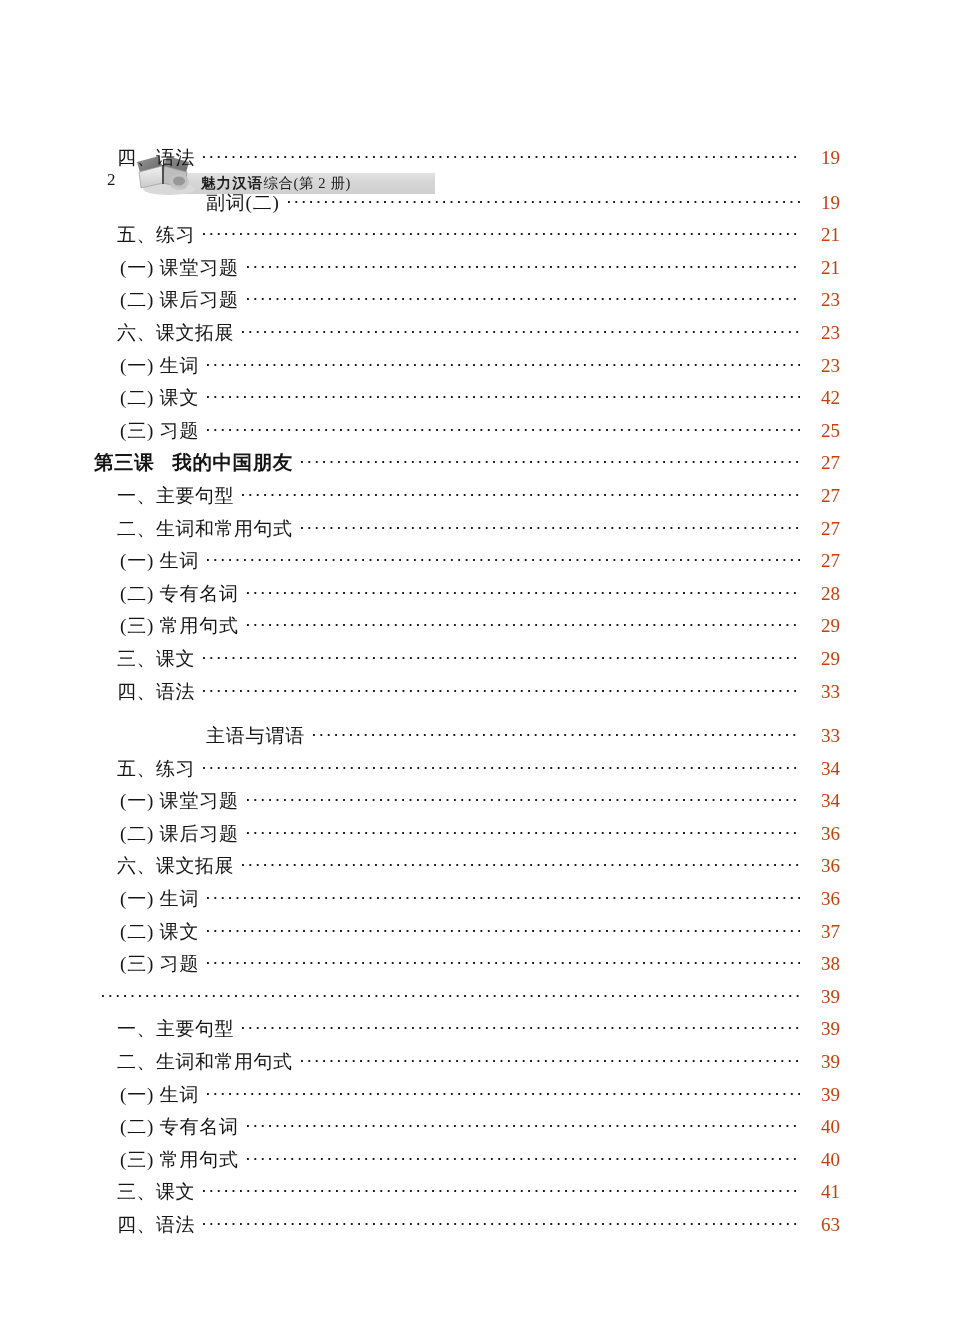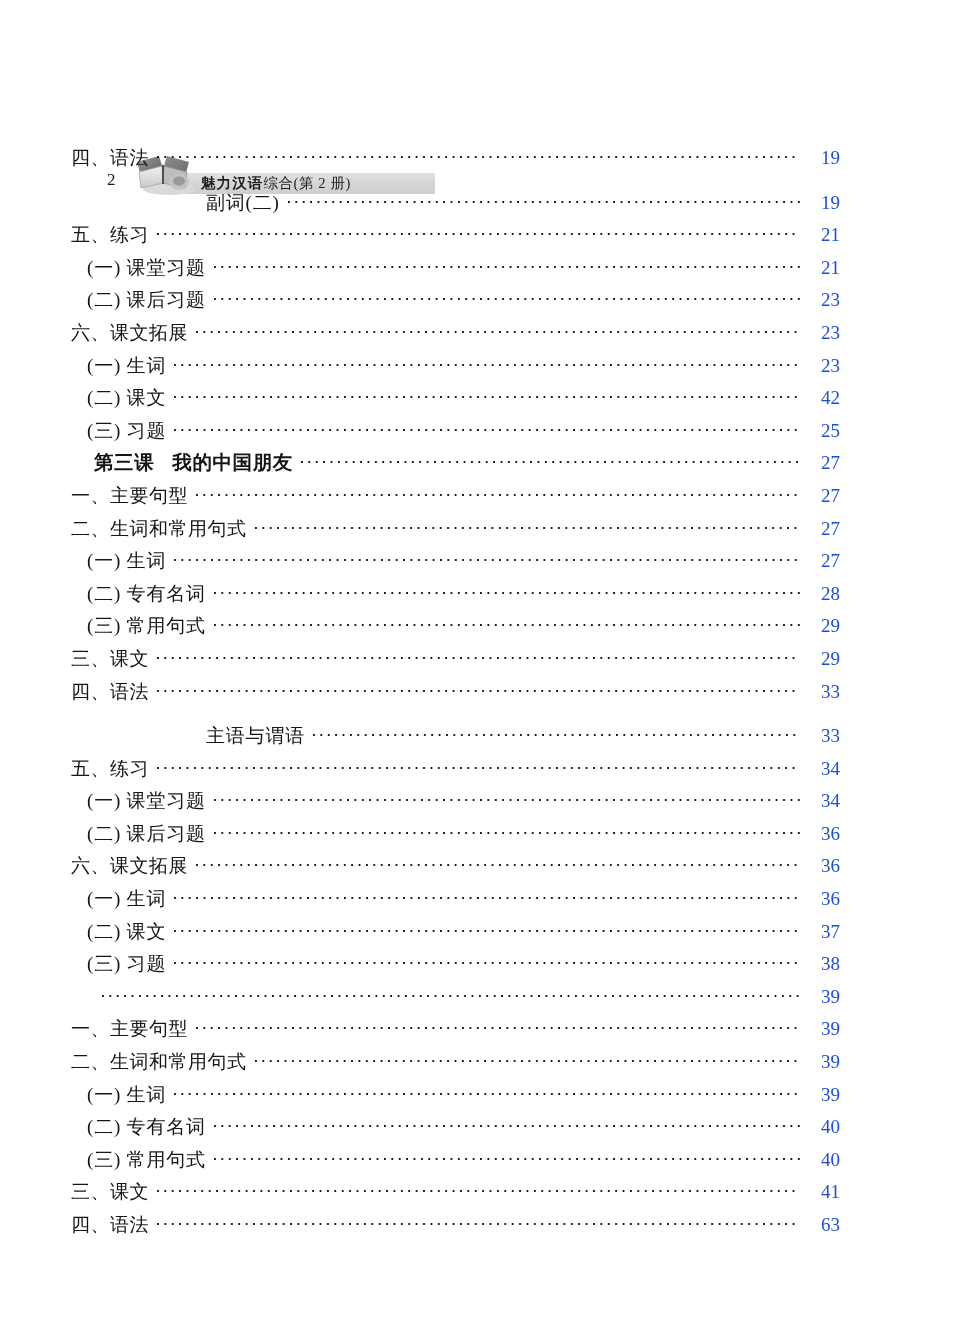--- a/index.html
+++ b/index.html
@@ -108,28 +108,28 @@
     height: 2px;
     background-image: radial-gradient(circle at 1px 1px, #1a1a1a 1px, transparent 1.2px);
     background-size: 7.4px 2px;
     background-repeat: repeat-x;
   }
   .toc-page {
     flex: 0 0 auto;
     width: 34px;
     text-align: right;
     font-size: 19px;
-    color: #1d4ed8;
+    color: #c2410c;
     font-family: "Liberation Serif", "DejaVu Serif", serif;
   }
 
   
   .lvl-chapter  { padding-left: 94px; }
-  .lvl-1        { padding-left: 71px; }
-  .lvl-2        { padding-left: 87px; }
+  .lvl-1        { padding-left: 117px; }
+  .lvl-2        { padding-left: 120px; }
   .lvl-2b       { padding-left: 206px; margin-top: 12px; }
 
   .lvl-chapter .toc-label {
     font-weight: bold;
     font-size: 19.5px;
     letter-spacing: 0.6px;
   }
   .lvl-chapter .toc-label .chap-title {
     margin-left: 18px;
   }

